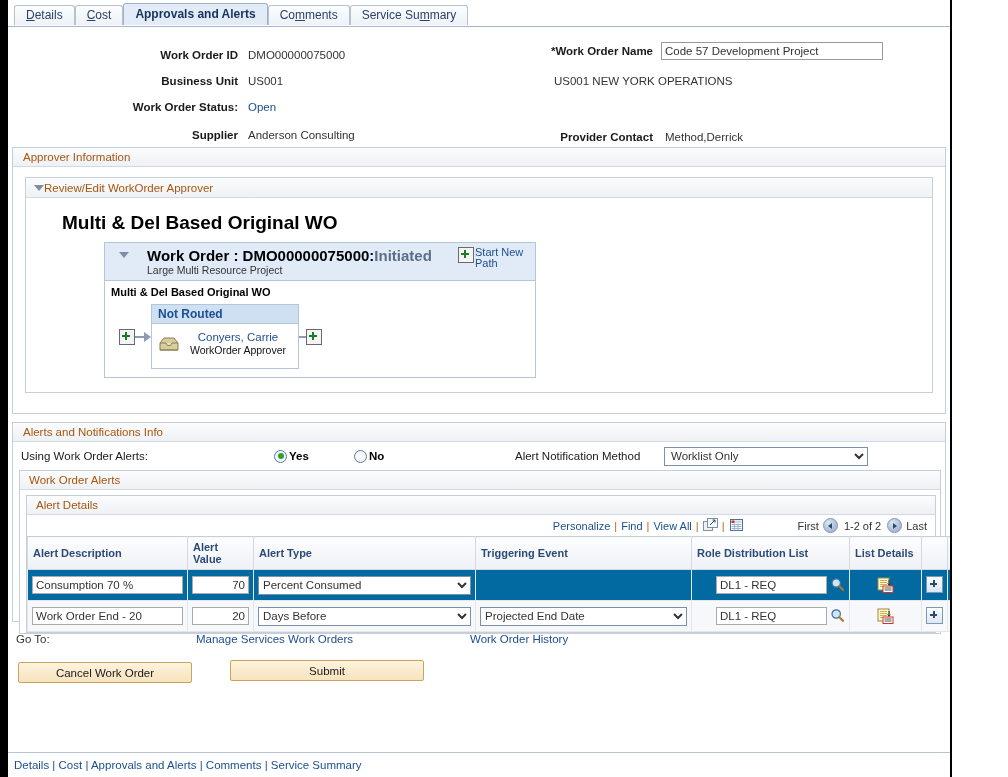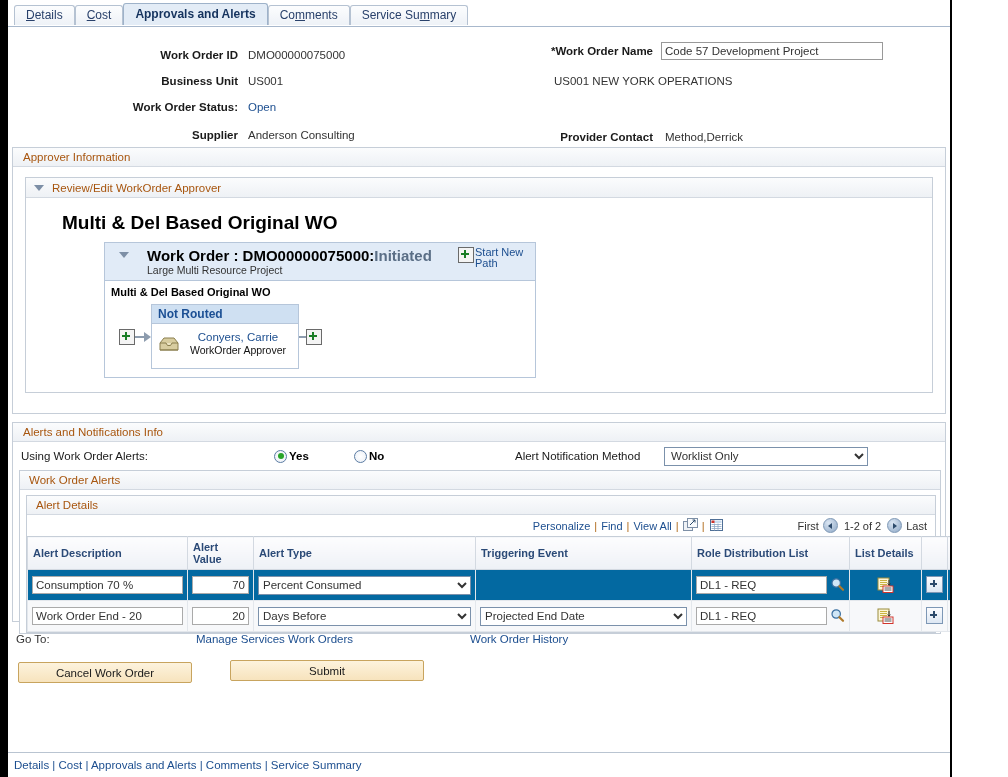--- a/index.html
+++ b/index.html
@@ -121,21 +121,20 @@
   .sect-hd {
     background: linear-gradient(#fbfcfd, #eef1f5);
     border-bottom: 1px solid #d3d9e1;
     color: #a8560f;
     font-size: 11.5px;
     padding: 3px 0 3px 8px;
     height: 20px;
     box-sizing: border-box;
     display: flex;
     align-items: center;
-    gap: 8px;
   }
   .tri-down {
     width: 0; height: 0;
     border-left: 5px solid transparent;
     border-right: 5px solid transparent;
     border-top: 6px solid #7d8fa6;
     cursor: pointer;
   }
   .wf-title {
     font-size: 19px;
@@ -386,21 +385,21 @@
   td select.cell {
     width: 100%;
     border: 1px solid #7b91ab;
     font-family: "Liberation Sans", sans-serif;
     font-size: 11.5px;
     color: #333;
     height: 19px;
     box-sizing: border-box;
     background: #fff;
   }
-  .lookup-cell { display: flex; align-items: flex-end; gap: 3px; }
+  .lookup-cell { display: flex; align-items: flex-end; gap: 3px; margin-left: 20px; }
   .lookup-cell input { flex: 1; }
   .magnifier { width: 15px; height: 15px; flex: none; cursor: pointer; }
   .listicon { display:block; margin: 0 auto; width: 17px; height: 17px; cursor: pointer; }
   .sqbtn {
     width: 15px; height: 15px;
     border: 1px solid #7d97b5;
     background: linear-gradient(#fbfcfe, #dde7f3);
     display: inline-block;
     position: relative;
     cursor: pointer;
@@ -578,21 +577,21 @@
           </span>
           <span class="sep">|</span>
           <span style="cursor:pointer;">
             <svg width="15" height="14" viewBox="0 0 15 14">
               <rect x="1.5" y="1.5" width="12" height="11" fill="#ffffff" stroke="#4f6f96"></rect>
               <rect x="2.5" y="2.5" width="10" height="2.5" fill="#c9dcef"></rect>
               <rect x="2.5" y="2.5" width="3" height="2.5" fill="#d0342c"></rect>
               <path d="M2.5 6.5 H12.5 M2.5 8.5 H12.5 M2.5 10.5 H12.5 M5.5 5.5 V12.5 M9 5.5 V12.5" stroke="#8ea8c6" stroke-width="0.8"></path>
             </svg>
           </span>
-          <span class="first" style="margin-left:24px;padding-left:46px;">First</span>
+          <span class="first" style="margin-left:4px;padding-left:46px;">First</span>
           <span class="navarrow prev">
               <i></i>
             </span>
           <span class="pg">1-2 of 2</span>
           <span class="navarrow next">
               <i></i>
             </span>
           <span class="last">Last</span>
         </div>
 

